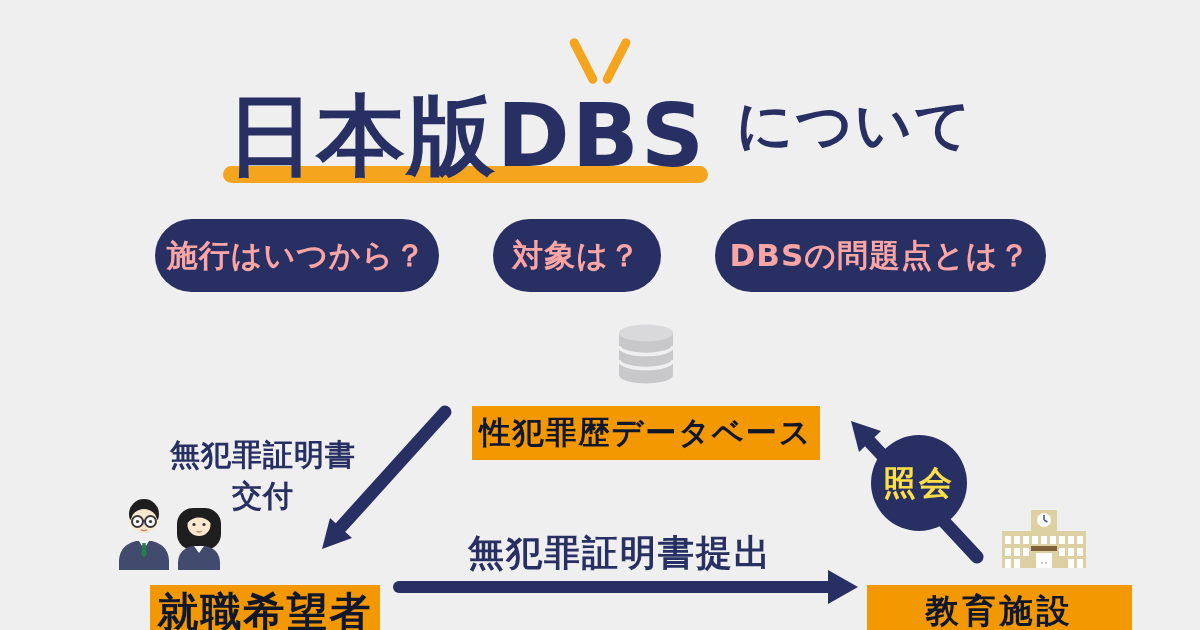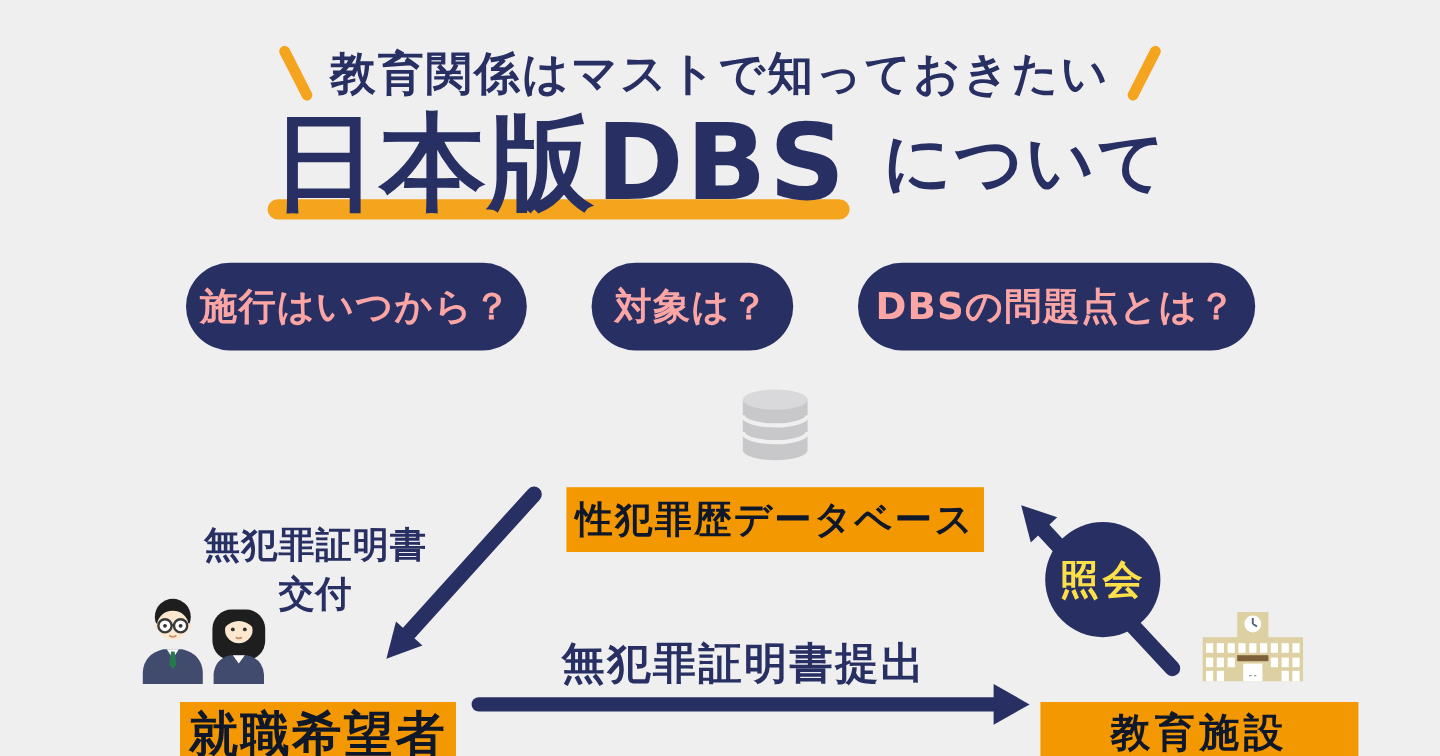--- a/index.html
+++ b/index.html
@@ -23,21 +23,21 @@
     display:flex;justify-content:center;align-items:center;gap:24px;
   }
   .slash{width:9px;height:50px;background:var(--orange-light);border-radius:5px;flex:0 0 auto;}
   .slash-left{transform:rotate(-27deg);}
   .slash-right{transform:rotate(27deg);}
   .tagline-text{font-size:38px;font-weight:bold;letter-spacing:2px;white-space:nowrap;}
 
   
   .title-row{
     position:absolute;top:88px;left:0;width:100%;
-    display:flex;justify-content:center;align-items:center;gap:20px;
+    display:flex;justify-content:center;align-items:flex-start;gap:20px;
   }
   .title-main{position:relative;font-size:88px;font-weight:900;letter-spacing:2px;line-height:1.1;white-space:nowrap;}
   .title-main .title-underline{
     position:absolute;left:-4px;right:-2px;bottom:2px;height:17px;
     background:var(--orange-light);border-radius:9px;z-index:0;
   }
   .title-main .title-main-text{position:relative;z-index:1;}
   .title-suffix{font-size:56px;font-weight:900;letter-spacing:2px;margin-left:10px;white-space:nowrap;}
 
   
@@ -91,21 +91,20 @@
   .school-icon{position:absolute;left:1002px;top:510px;width:84px;height:58px;z-index:3;}
   .db-icon svg,.people-icon svg,.school-icon svg{display:block;width:100%;height:100%;}
 </style>
 </head>
 <body>
 
 <div class="canvas">
 
   <div class="tagline-row">
     <span class="slash slash-left"></span>
-    <span class="tagline-text">教育関係はマストで知っておきたい</span>
     <span class="slash slash-right"></span>
   </div>
 
   <div class="title-row">
     <span class="title-main">
       <span class="title-underline"></span>
       <span class="title-main-text">日本版DBS</span>
     </span>
     <span class="title-suffix">について</span>
   </div>

